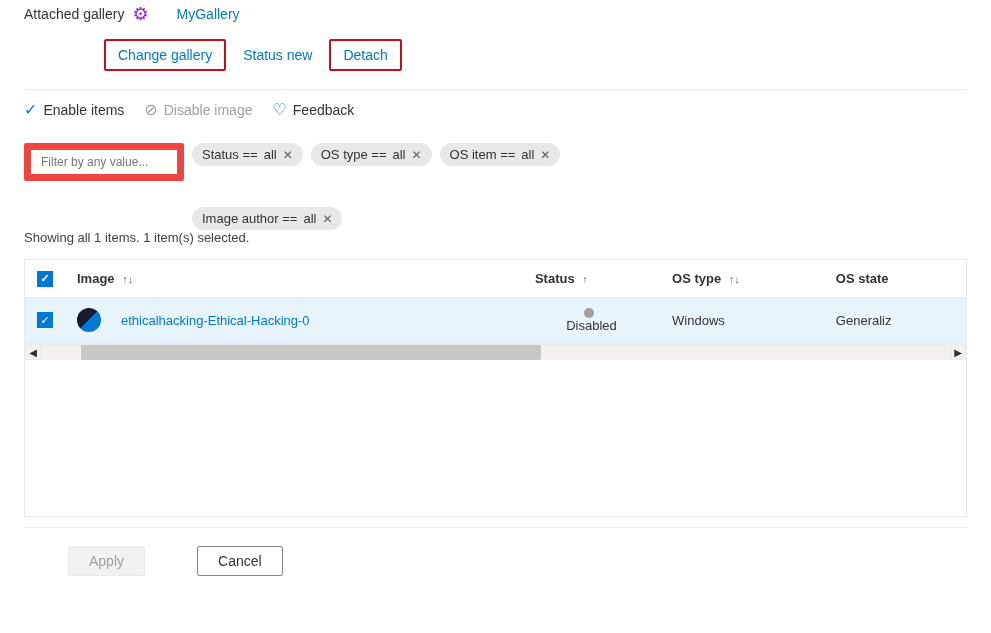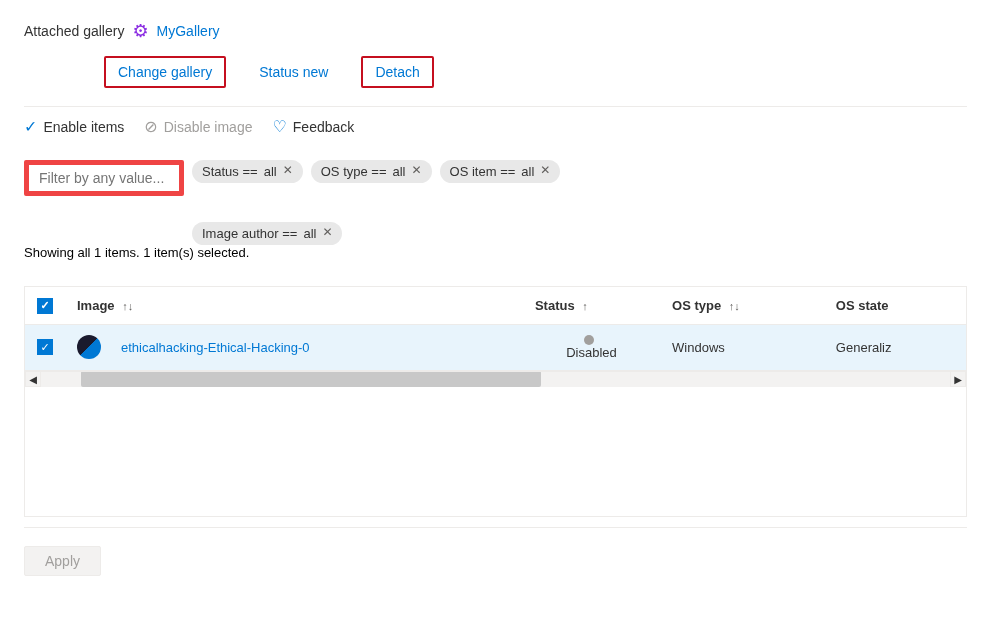--- a/index.html
+++ b/index.html
@@ -10,21 +10,21 @@
       background: #fff;
       width: 991px;
       min-height: 633px;
       overflow-x: hidden;
     }
 
     .page-container {
       display: flex;
       flex-direction: column;
       height: 596px;
-      padding: 20px 24px 0 24px;
+      padding: 3px 24px 0 24px;
     }
 
     
     .gallery-header {
       display: flex;
       align-items: center;
       gap: 8px;
       margin-bottom: 14px;
     }
     .gallery-label {
@@ -33,27 +33,28 @@
       font-weight: 400;
     }
     .gallery-icon {
       color: #8a2be2;
       font-size: 18px;
     }
     .gallery-name {
       color: #0078d4;
       font-weight: 400;
       cursor: pointer;
+      margin-left: 20px;
     }
 
     
     .action-buttons {
       display: flex;
       align-items: center;
-      gap: 20px;
+      gap: 4px;
       margin-bottom: 18px;
       padding-left: 80px;
     }
     .action-btn {
       font-size: 14px;
       color: #0078d4;
       background: #fff;
       border: 1px solid transparent;
       cursor: pointer;
       padding: 6px 12px;
@@ -95,36 +96,36 @@
 
     
     .filter-bar {
       display: flex;
       align-items: flex-start;
       flex-wrap: wrap;
       gap: 8px;
       margin-bottom: 14px;
     }
     .filter-input {
-      border: 5px solid #ef4444;
+      border: 7px solid #ef4444;
       border-radius: 2px;
       padding: 5px 10px;
-      font-size: 14px;
+      font-size: 12px;
       color: #605e5c;
       width: 160px;
       outline: none;
     }
     .filter-chips {
       display: flex;
       flex-wrap: wrap;
       gap: 8px;
     }
     .filter-chip {
       display: flex;
-      align-items: flex-start;
+      align-items: center;
       background: #e8e8e8;
       border-radius: 12px;
       padding: 4px 10px;
       font-size: 13px;
       color: #333;
       gap: 6px;
     }
     .filter-chip .chip-label {
       font-weight: 400;
     }
@@ -141,22 +142,22 @@
       display: flex;
       flex-wrap: wrap;
       gap: 8px;
       margin-top: 12px;
       padding-left: 168px;
     }
 
     
     .status-line {
       font-size: 13px;
-      color: #000000;
-      margin-bottom: 26px;
+      color: #404040;
+      margin-bottom: 14px;
     }
 
     
     .table-container {
       border: 1px solid #edebe9;
       overflow-x: auto;
       flex: 1;
       min-height: 0;
     }
     table {
@@ -288,20 +289,21 @@
       padding: 18px 0 20px 0;
       border-top: 1px solid #edebe9;
       margin-top: 10px;
     }
     .bottom-btn {
       padding: 6px 20px;
       border-radius: 2px;
       font-size: 14px;
       cursor: pointer;
       border: 1px solid transparent;
+      margin-left: 44px;
     }
     .bottom-btn.apply {
       background: #f3f2f1;
       color: #a19f9d;
       border-color: #edebe9;
       cursor: default;
     }
     .bottom-btn.cancel {
       background: #fff;
       color: #333;
@@ -425,15 +427,16 @@
       <div class="scroll-arrow">◀</div>
       <div class="scroll-track">
         <div class="scroll-thumb2"></div>
       </div>
       <div class="scroll-arrow">▶</div>
     </div>
   </div>
 
   <div class="bottom-bar">
     <button class="bottom-btn apply">Apply</button>
+    <button class="bottom-btn cancel">Cancel</button>
   </div>
 
 </div>
 
 </body></html>

